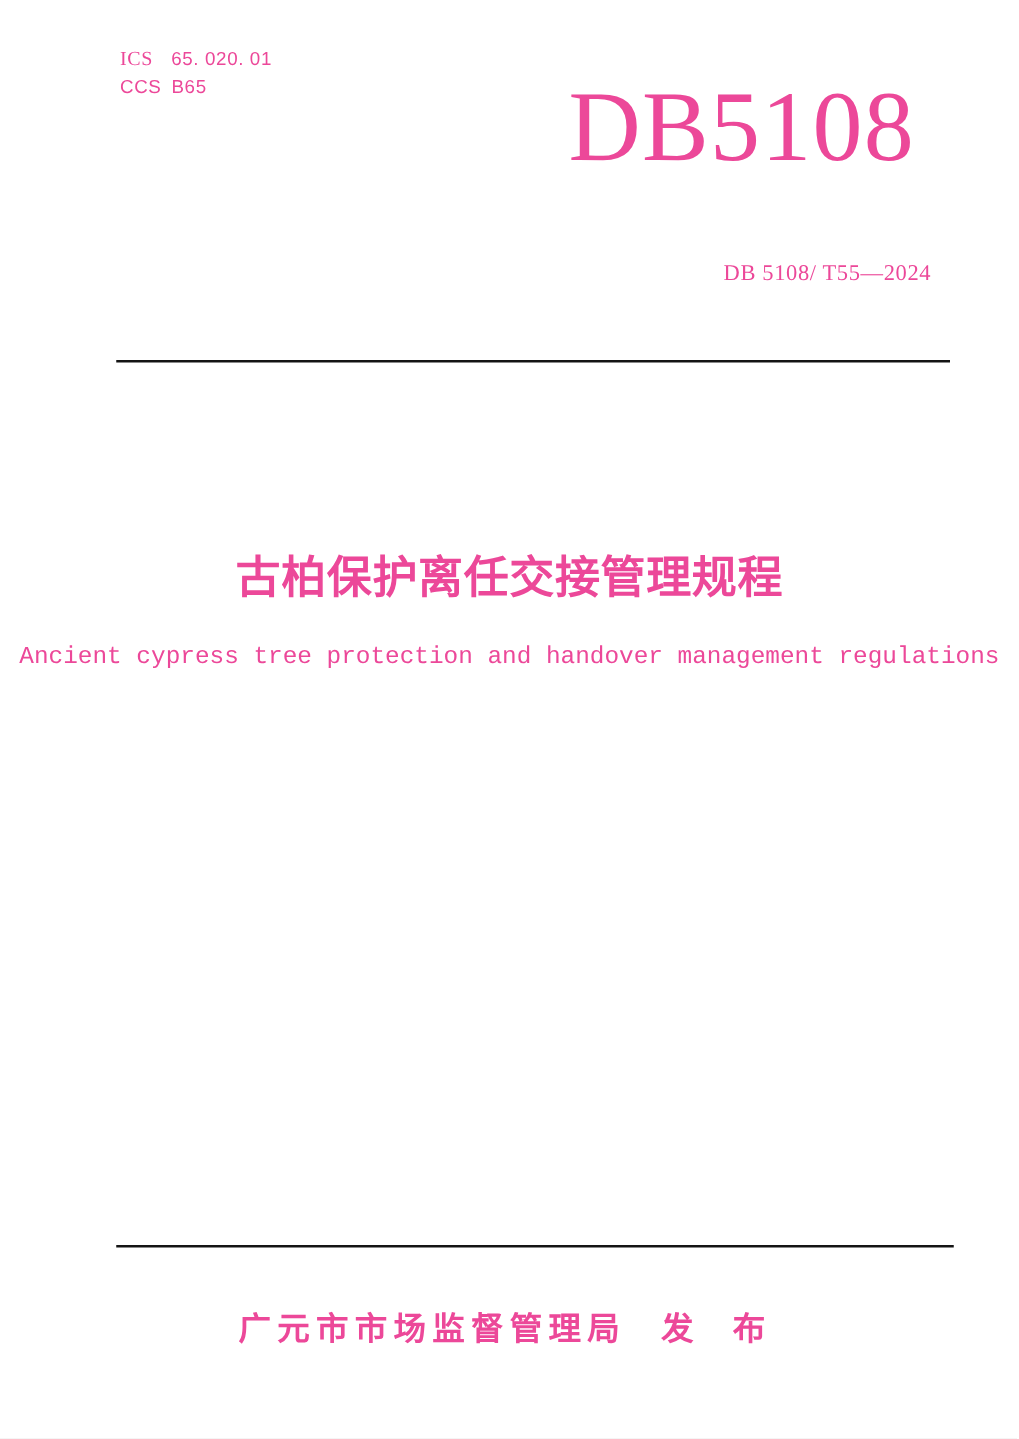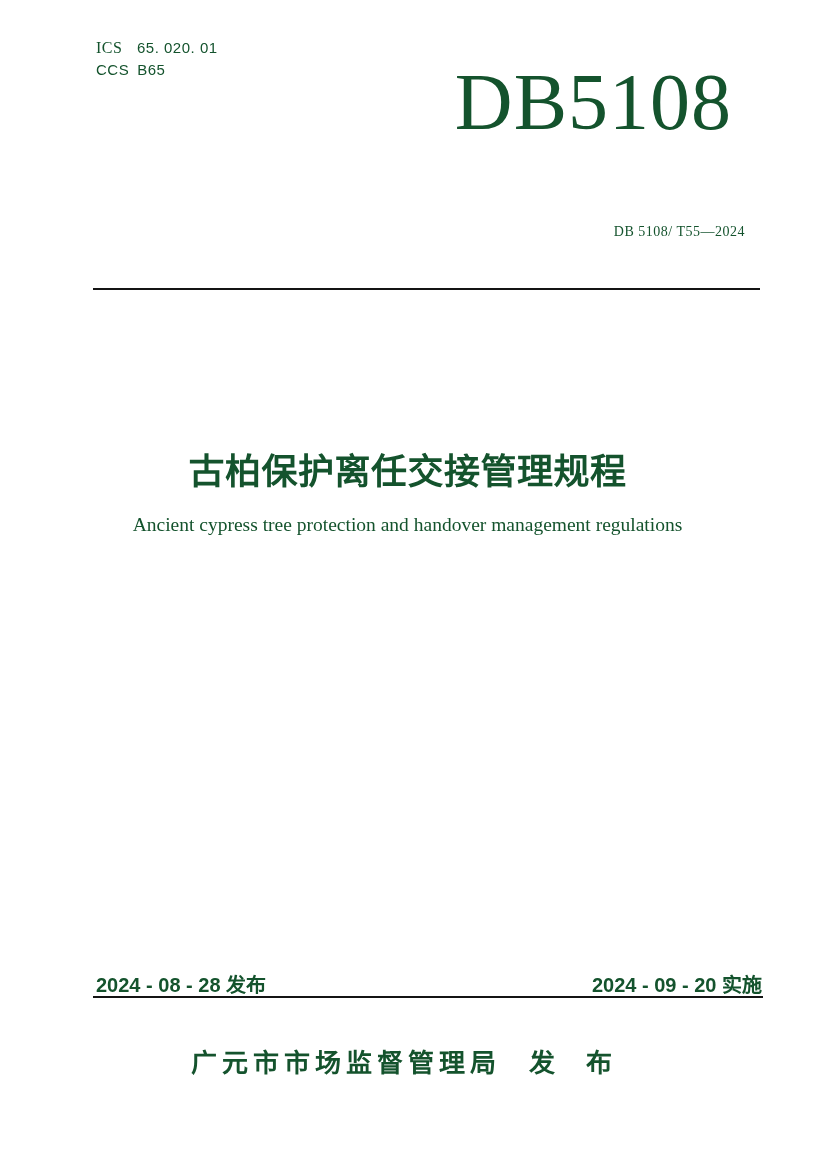--- a/index.html
+++ b/index.html
@@ -2,21 +2,21 @@
 <html lang="zh-CN"><head>
 <meta charset="utf-8">
 <style>
   html, body { margin: 0; padding: 0; background: #e8e8e8; }
   .page {
     position: relative;
     width: 815px;
     height: 1151px;
     margin: 0 auto;
     background: #ffffff;
-    color: #14532d;
+    color: #ec4899;
     font-family: "Liberation Sans", "DejaVu Sans", sans-serif;
     overflow: hidden;
   }
 
   
   .ics-block { position: absolute; left: 96px; top: 37px; }
   .code-row { font-size: 15px; line-height: 22px; letter-spacing: 0.5px; white-space: nowrap; }
   .code-label { display: inline-block; min-width: 33px; }
   .code-label.serif { font-family: "Liberation Serif", "DejaVu Serif", serif; font-size: 16px; }
   .code-value { margin-left: 8px; }
@@ -32,41 +32,41 @@
   
   .category {
     position: absolute; left: 96px; top: 157px; width: 668px;
     font-size: 34px; font-weight: bold; line-height: 40px;
     text-align: justify; text-align-last: justify;
     word-spacing: 1px; white-space: normal;
   }
 
   
   .std-number {
-    position: absolute; top: 224px; right: 70px;
+    position: absolute; top: 208px; right: 70px;
     font-family: "Liberation Serif", "DejaVu Serif", serif;
-    font-size: 14px; letter-spacing: 0.5px; white-space: nowrap;
+    font-size: 18px; letter-spacing: 0.5px; white-space: nowrap;
   }
 
   .rule { position: absolute; background: #141414; height: 2px; }
   .top-rule { left: 93px; width: 667px; top: 288px; }
   .bottom-rule { left: 93px; width: 670px; top: 996px; }
 
   
   .title-cn {
-    position: absolute; left: 0; top: 448px; width: 815px; margin: 0;
+    position: absolute; left: 0; top: 438px; width: 815px; margin: 0;
     text-align: center; font-size: 36px; font-weight: bold; line-height: 48px;
     letter-spacing: 0.5px;
   }
 
   
   .title-en {
     position: absolute; left: 0; top: 511px; width: 815px;
     text-align: center; font-size: 19.5px; line-height: 28px;
-    font-family: Liberation Serif, serif;
+    font-family: Liberation Mono, monospace;
   }
 
   
   .dates {
     position: absolute; left: 96px; top: 969px; width: 666px;
     display: flex; justify-content: space-between;
     font-size: 20px; font-weight: bold; white-space: nowrap;
   }
 
   
@@ -95,24 +95,20 @@
 
 
   <div class="std-number">DB 5108/ T55—2024</div>
 
   <div class="rule top-rule"></div>
 
   <h1 class="title-cn">古柏保护离任交接管理规程</h1>
 
   <div class="title-en">Ancient cypress tree protection and handover management regulations</div>
 
-  <div class="dates">
-    <span>2024 - 08 - 28 发布</span>
-    <span>2024 - 09 - 20 实施</span>
-  </div>
 
   <div class="rule bottom-rule"></div>
 
   <div class="publisher">
     <span>广元市市场监督管理局</span><span class="publish-label">发 布</span>
   </div>
 
 </div>
 
 </body></html>

